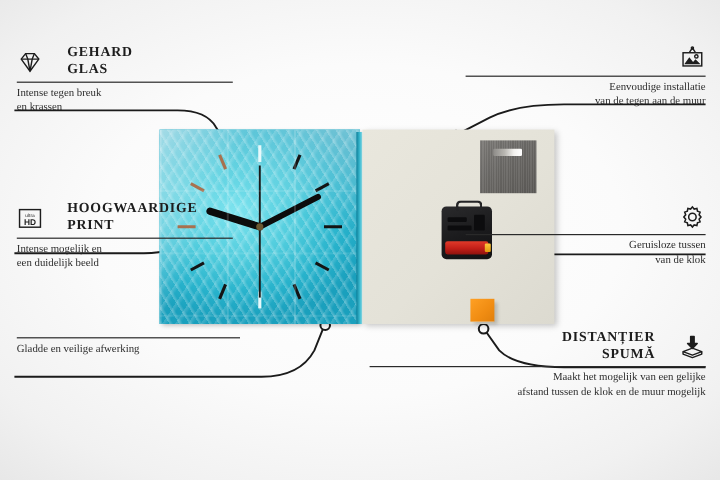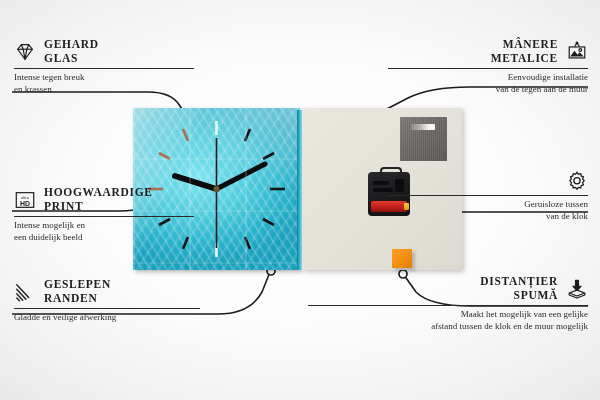--- a/index.html
+++ b/index.html
@@ -8,21 +8,21 @@
     font-family:"Liberation Serif", serif;
     background:#ffffff;
   }
   #stage{
     position:relative;width:600px;height:400px;
     background:
       radial-gradient(ellipse 520px 330px at 50% 48%, #ffffff 0%, #fbfbfb 42%, #f1f1f1 70%, #e6e6e6 88%, #dedede 100%);
   }
   
   .feature{position:absolute;}
-  .feat-head{display:flex;align-items:center;gap:8px;}
+  .feat-head{display:flex;align-items:center;gap:20px;}
   .feat-title{
     font-family:"Liberation Serif", serif;
     font-size:11.5px;font-weight:bold;letter-spacing:.7px;
     color:#1d1d1d;line-height:13.5px;text-transform:uppercase;
   }
   .rule{height:1px;background:#2a2a2a;margin-top:3px;}
   .feat-sub{
     font-family:"Liberation Serif", serif;
     font-size:9px;color:#2c2c2c;line-height:11.5px;margin-top:3px;
   }
@@ -175,64 +175,48 @@
       <span class="feat-title">
         <span>GEHARD</span><br><span>GLAS</span>
       </span>
     </div>
     <div class="rule"></div>
     <div class="feat-sub">
       <span>Intense tegen breuk</span><br><span>en krassen</span>
     </div>
   </div>
 
-  <div class="feature left" style="left:14px;top:186px;width:180px;">
+  <div class="feature left" style="left:14px;top:168px;width:180px;">
     <div class="feat-head">
       <span class="ico">
         <svg viewBox="0 0 24 24" fill="none" stroke="#1d1d1d" stroke-width="1.3">
           <rect x="2.5" y="4" width="19" height="16"></rect>
           <text x="12" y="11" font-family="Liberation Sans, sans-serif" font-size="4.4" text-anchor="middle" fill="#1d1d1d" stroke="none">ultra</text>
           <text x="12" y="18" font-family="Liberation Sans, sans-serif" font-size="7.6" font-weight="bold" text-anchor="middle" fill="#1d1d1d" stroke="none">HD</text>
         </svg>
       </span>
       <span class="feat-title">
         <span>HOOGWAARDIGE</span><br><span>PRINT</span>
       </span>
     </div>
     <div class="rule"></div>
     <div class="feat-sub">
       <span>Intense mogelijk en</span><br><span>een duidelijk beeld</span>
     </div>
   </div>
 
   <div class="feature left" style="left:14px;top:278px;width:186px;">
-    <div class="feat-head">
-      <span class="ico">
-        <svg viewBox="0 0 24 24" fill="none" stroke="#1d1d1d" stroke-width="1.5" stroke-linecap="round">
-          <path d="M3 4 L16 18"></path>
-            <path d="M3 9 L13 20"></path>
-            <path d="M3 14 L9.5 21"></path>
-            <path d="M3 18.5 L6 21.5"></path>
-        </svg>
-      </span>
-      <span class="feat-title">
-        <span>GESLEPEN</span><br><span>RANDEN</span>
-      </span>
-    </div>
     <div class="rule"></div>
     <div class="feat-sub">
       <span>Gladde en veilige afwerking</span>
     </div>
   </div>
 
   <div class="feature right" style="right:12px;top:38px;width:200px;">
     <div class="feat-head">
-      <span class="feat-title">
-        <span>MÂNERE</span><br><span>METALICE</span>
-      </span>
       <span class="ico">
         <svg viewBox="0 0 24 24" fill="none" stroke="#1d1d1d" stroke-width="1.3">
           <path d="M12 2.2 L9.4 6 M12 2.2 L14.6 6"></path>
           <circle cx="12" cy="2.2" r="1"></circle>
           <rect x="3.5" y="6.5" width="17" height="12"></rect>
           <path d="M4.6 17 L9.2 10.6 L12.6 15 L14.8 12.3 L19.4 17 Z" fill="#1d1d1d" stroke="none"></path>
           <circle cx="15.6" cy="9.8" r="1.5"></circle>
         </svg>
       </span>
     </div>

